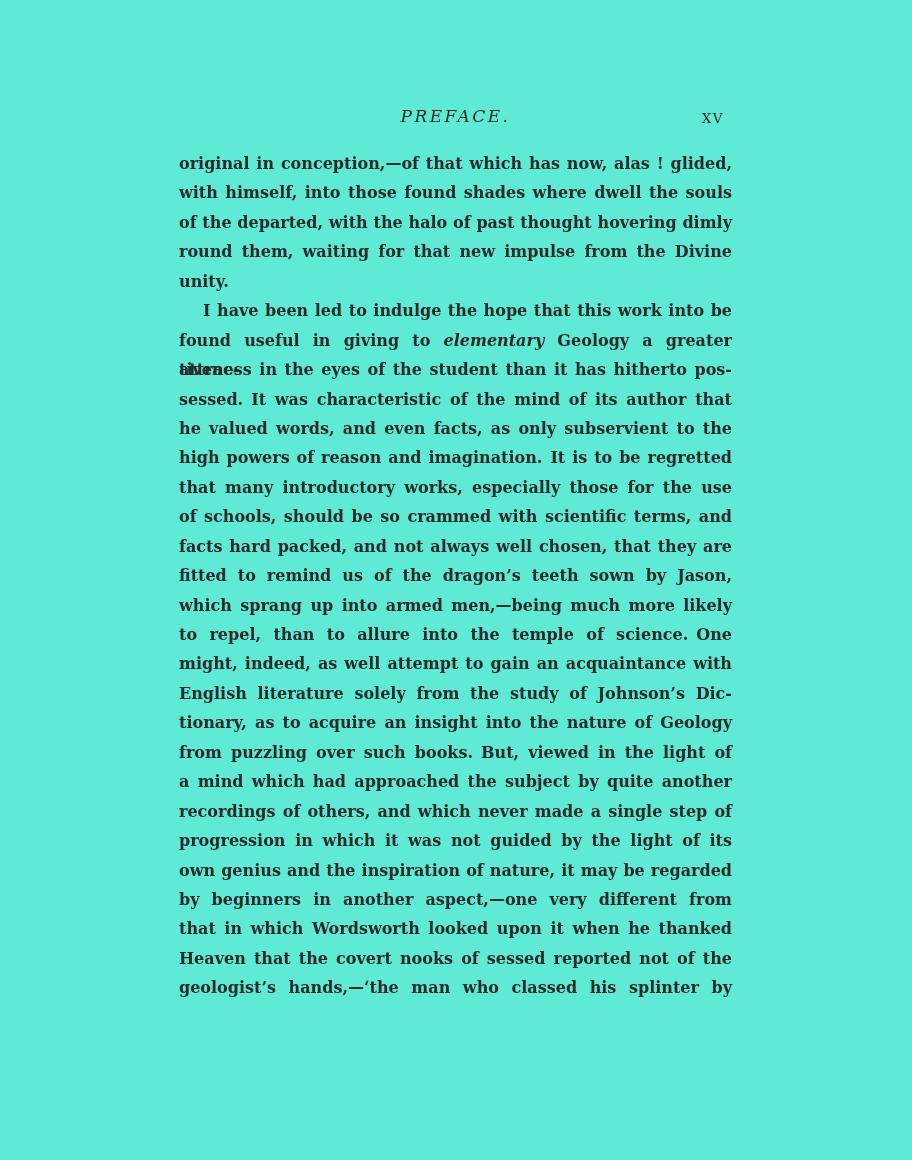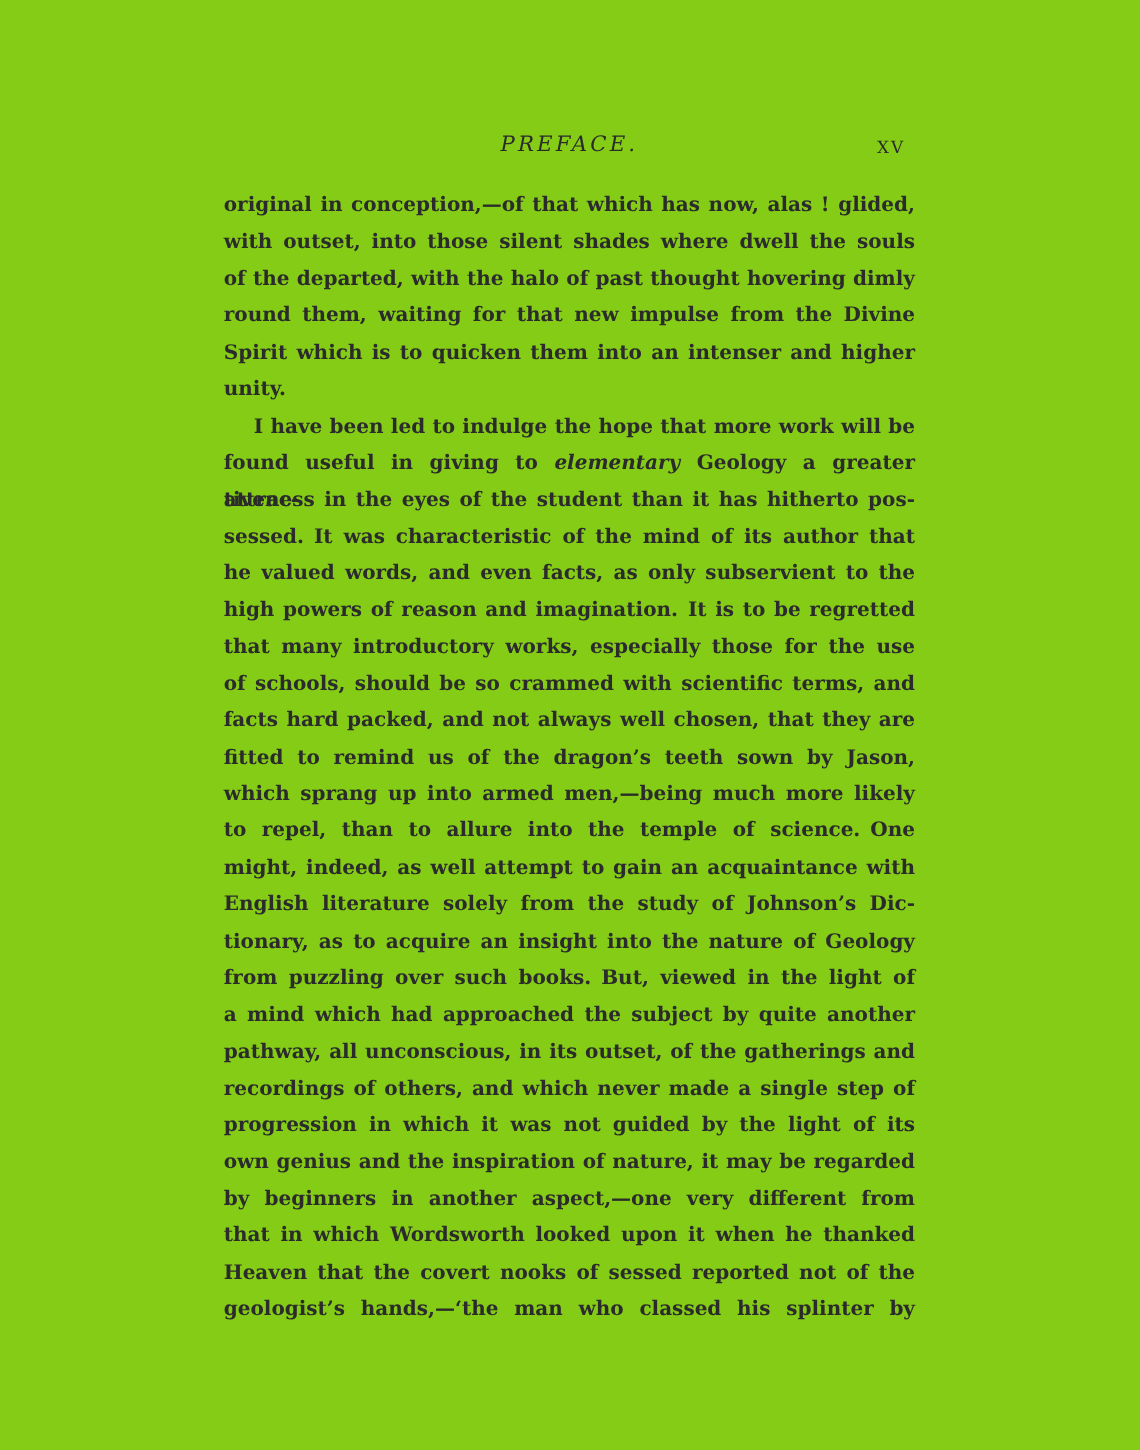--- a/index.html
+++ b/index.html
@@ -4,21 +4,21 @@
 <style>
   html, body {
     margin: 0;
     padding: 0;
     background: #fdfdfb;
   }
   .page {
     position: relative;
     width: 912px;
     height: 1160px;
-    background: #84cc16;
+    background: #5eead4;
     font-family: "DejaVu Serif", serif;
     color: #2b2b2b;
     overflow: hidden;
   }
   .header {
     position: absolute;
     top: 106px;
     left: 179px;
     width: 553px;
     height: 30px;
@@ -65,43 +65,41 @@
 </head>
 <body>
 
 <div class="page">
   <div class="header">
     <div class="title">PREFACE.</div>
     <div class="folio">xv</div>
   </div>
   <div class="bodytext">
     <div class="line">original in conception,—of that which has now, alas ! glided,</div>
-    <div class="line">with outset, into those silent shades where dwell the souls</div>
+    <div class="line">with himself, into those found shades where dwell the souls</div>
     <div class="line">of the departed, with the halo of past thought hovering dimly</div>
     <div class="line">round them, waiting for that new impulse from the Divine</div>
-    <div class="line">Spirit which is to quicken them into an intenser and higher</div>
     <div class="line endpara">unity.</div>
-    <div class="line indent">I have been led to indulge the hope that more work will be</div>
+    <div class="line indent">I have been led to indulge the hope that this work into be</div>
     <div class="line"><span>found useful in giving to </span><em>elementary</em><span> Geology a greater attrac-</span></div>
     <div class="line">tiveness in the eyes of the student than it has hitherto pos-</div>
     <div class="line">sessed. It was characteristic of the mind of its author that</div>
     <div class="line">he valued words, and even facts, as only subservient to the</div>
     <div class="line">high powers of reason and imagination. It is to be regretted</div>
     <div class="line">that many introductory works, especially those for the use</div>
     <div class="line">of schools, should be so crammed with scientific terms, and</div>
     <div class="line">facts hard packed, and not always well chosen, that they are</div>
     <div class="line">fitted to remind us of the dragon’s teeth sown by Jason,</div>
     <div class="line">which sprang up into armed men,—being much more likely</div>
     <div class="line">to repel, than to allure into the temple of science. One</div>
     <div class="line">might, indeed, as well attempt to gain an acquaintance with</div>
     <div class="line">English literature solely from the study of Johnson’s Dic-</div>
     <div class="line">tionary, as to acquire an insight into the nature of Geology</div>
     <div class="line">from puzzling over such books. But, viewed in the light of</div>
     <div class="line">a mind which had approached the subject by quite another</div>
-    <div class="line">pathway, all unconscious, in its outset, of the gatherings and</div>
     <div class="line">recordings of others, and which never made a single step of</div>
     <div class="line">progression in which it was not guided by the light of its</div>
     <div class="line">own genius and the inspiration of nature, it may be regarded</div>
     <div class="line">by beginners in another aspect,—one very different from</div>
     <div class="line">that in which Wordsworth looked upon it when he thanked</div>
     <div class="line">Heaven that the covert nooks of sessed reported not of the</div>
     <div class="line">geologist’s hands,—‘the man who classed his splinter by</div>
   </div>
 </div>
 

